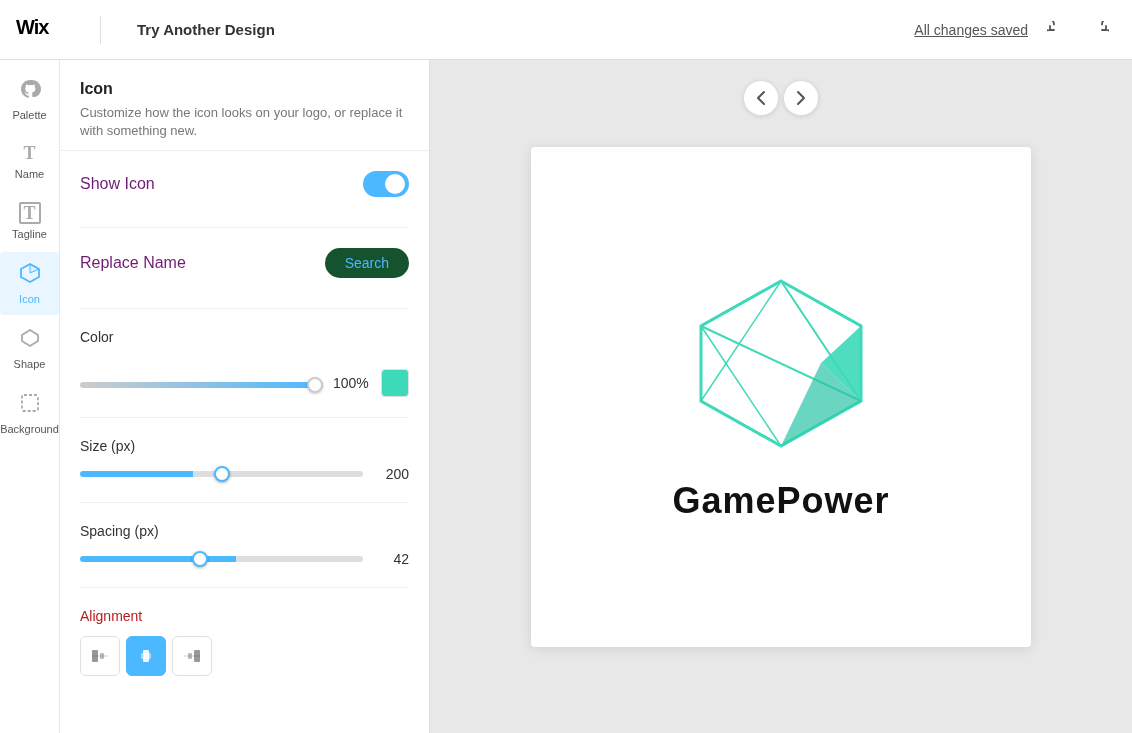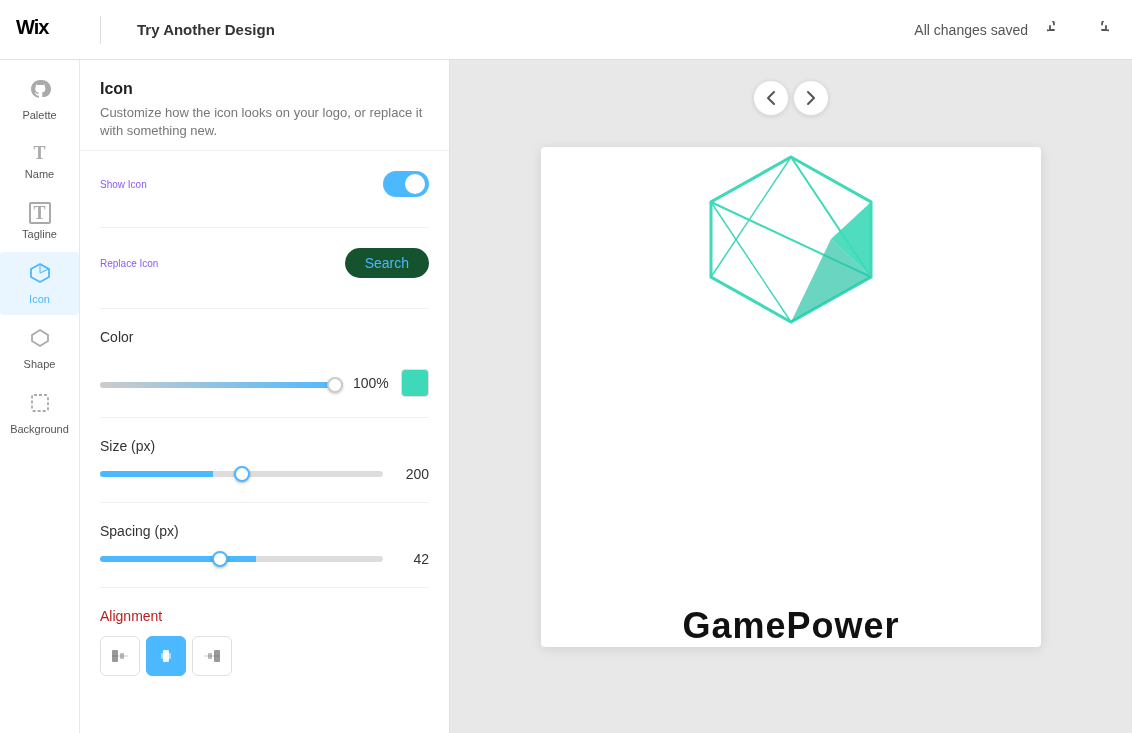--- a/index.html
+++ b/index.html
@@ -8,32 +8,32 @@
     
     .header {
       display: flex; align-items: center; background: #fff; height: 60px;
       border-bottom: 1px solid #e0e0e0; padding: 0 16px; flex-shrink: 0; z-index: 10; gap: 20px;
     }
     .header-logo { display: flex; align-items: center; }
     .wix-logo { font-size: 22px; font-weight: 900; color: #000; letter-spacing: -1px; }
     .header-divider { width: 1px; height: 28px; background: #ddd; margin: 0 16px; }
     .header-title { font-size: 15px; color: #333; font-weight: bold; }
     .header-right { margin-left: auto; display: flex; align-items: center; gap: 12px; }
-    .all-changes-saved { font-size: 14px; color: #555; }
+    .all-changes-saved { font-size: 14px; color: #555; text-decoration: underline; }
     .undo-btn, .redo-btn {
       width: 32px; height: 32px; border: none; background: none; cursor: pointer;
       display: flex; align-items: center; justify-content: center; border-radius: 4px; font-size: 16px;
     }
 
     
     .main { display: flex; flex: 1; overflow: hidden; }
 
     
     .sidebar {
-      width: 80px; background: #fff; border-right: 1px solid #e8e8e8;
+      width: 60px; background: #fff; border-right: 1px solid #e8e8e8;
       display: flex; flex-direction: column; align-items: center; padding-top: 8px; flex-shrink: 0;
     }
     .sidebar-item {
       display: flex; flex-direction: column; align-items: center; padding: 10px 8px;
       cursor: pointer; width: 100%; text-align: center; border-radius: 4px;
       margin-bottom: 2px; color: #555;
     }
     .sidebar-item.active { color: #4cb8ff; background: #eaf6ff; }
     .sidebar-icon { font-size: 20px; margin-bottom: 4px; }
     .sidebar-label { font-size: 11px; }
@@ -51,21 +51,21 @@
     .panel-content::-webkit-scrollbar { width: 6px; }
     .panel-content::-webkit-scrollbar-thumb { background: #ccc; border-radius: 3px; }
 
     .panel-section { padding: 20px 0; border-bottom: 1px solid #f0f0f0; }
     .panel-section:last-child { border-bottom: none; }
 
     .panel-row {
       display: flex; align-items: center; justify-content: space-between;
       margin-bottom: 10px;
     }
-    .panel-row-label { font-size: 10px; color: #8b5cf6; text-align: right; }
+    .panel-row-label { font-size: 16px; color: #701a75; text-align: right; }
 
     
     .toggle { position: relative; display: inline-block; width: 46px; height: 26px; }
     .toggle input { opacity: 0; width: 0; height: 0; }
     .toggle-slider {
       position: absolute; cursor: pointer; top: 0; left: 0; right: 0; bottom: 0;
       background: #4cb8ff; border-radius: 13px; transition: 0.3s;
     }
     .toggle-slider::before {
       content: ''; position: absolute; height: 20px; width: 20px;
@@ -134,21 +134,21 @@
     .nav-btns { position: absolute; top: 20px; left: 50%; transform: translateX(-50%); display: flex; gap: 4px; }
     .nav-btn {
       width: 36px; height: 36px; border-radius: 50%; background: #fff; border: 1px solid #ddd;
       cursor: pointer; display: flex; align-items: center; justify-content: center; font-size: 14px;
       color: #555; box-shadow: 0 1px 4px rgba(0,0,0,0.1);
     }
 
     
     .logo-card {
       width: 500px; height: 500px; background: #fff; border-radius: 4px;
-      display: flex; flex-direction: column; align-items: center; justify-content: space-between;
+      display: flex; flex-direction: column; align-items: center; justify-content: center;
       box-shadow: 0 2px 12px rgba(0,0,0,0.1);
     }
 
     
     .logo-graphic { margin-bottom: 20px; }
     .logo-text {
       font-size: 36px; font-weight: 900; color: #111; letter-spacing: 1px;
       font-family: 'Arial Black', Arial, sans-serif;
     }
 
@@ -255,21 +255,21 @@
               <span class="toggle-slider">
                 <span class="toggle-checkmark">✓</span>
               </span>
             </label>
           </div>
         </div>
       </div>
 
       <div class="panel-section">
         <div class="panel-row">
-          <span class="panel-row-label">Replace Icon</span>
+          <span class="panel-row-label">Replace Name</span>
           <button class="search-btn">Search</button>
         </div>
       </div>
 
       <div class="panel-section">
         <div class="color-label">Color</div>
         <div class="color-row">
           <div class="slider-container">
             <input type="range" class="color-slider" min="0" max="100" value="100" style="">
           </div>

